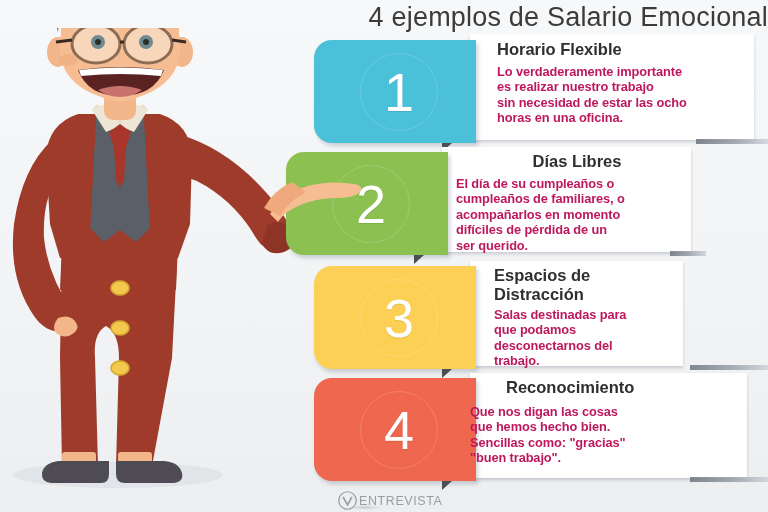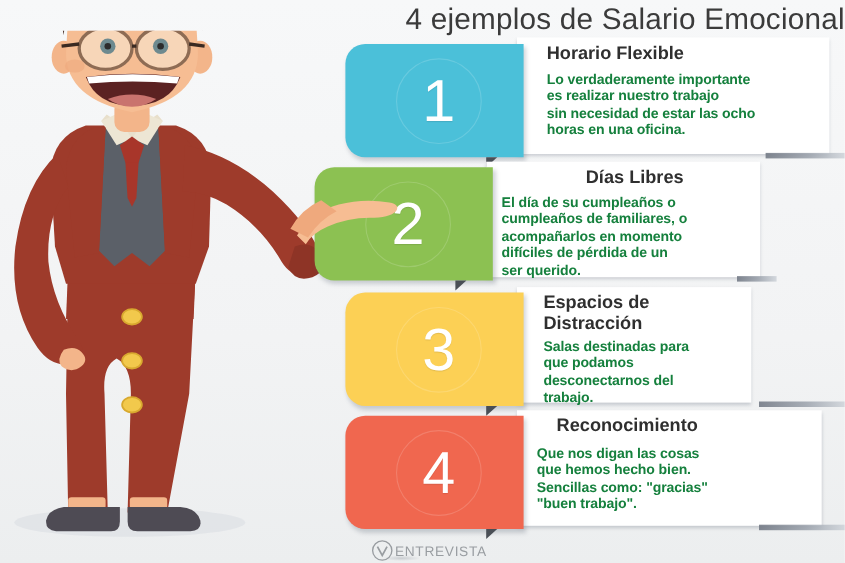--- a/index.html
+++ b/index.html
@@ -55,21 +55,21 @@
     border-bottom:9px solid transparent;
   }
 
   .card-title {
     position:absolute;
     font-size:16.5px; color:#2f2f2f; font-weight:700;
     line-height:19px; white-space:pre-line;
   }
   .card-body {
     position:absolute;
-    font-size:12.8px; color:#15803d; line-height:15.4px;
+    font-size:12.8px; color:#be185d; line-height:15.4px;
     font-weight:700; white-space:pre-line;
     letter-spacing:-.1px;
   }
 
   
   .watermark {
     position:absolute; left:337px; top:490px;
     display:flex; align-items:center; gap:1px;
     opacity:.55;
   }
@@ -220,21 +220,21 @@
 
 <div class="row">
   <div class="panel" style="left:470px; top:373px; width:277px; height:105px;"></div>
   <div class="panel-strip" style="left:690px; top:477px; width:78px;"></div>
   <div class="numbox" style="left:314px; top:378px; width:162px; height:103px; background:#F0674F;">
     <span class="ring"></span>
     <span class="num">4</span>
   </div>
   <div class="pointer" style="left:442px; top:481px;"></div>
   <div class="card-title" style="left:506px; top:378px; width:248px;">Reconocimiento</div>
-  <div class="card-body" style="left:488px; top:404px; width:250px;">Que nos digan las cosas
+  <div class="card-body" style="left:470px; top:404px; width:250px;">Que nos digan las cosas
 que hemos hecho bien.
 Sencillas como: "gracias"
 "buen trabajo".</div>
 </div>
 
 <div class="watermark">
   <svg class="wm-logo" viewBox="0 0 24 24">
     <circle cx="12" cy="12" r="10" fill="none" stroke="#555b62" stroke-width="1.4"></circle>
     <path d="M7 8 L12 17 L17 8" fill="none" stroke="#555b62" stroke-width="1.8"></path>
   </svg>

